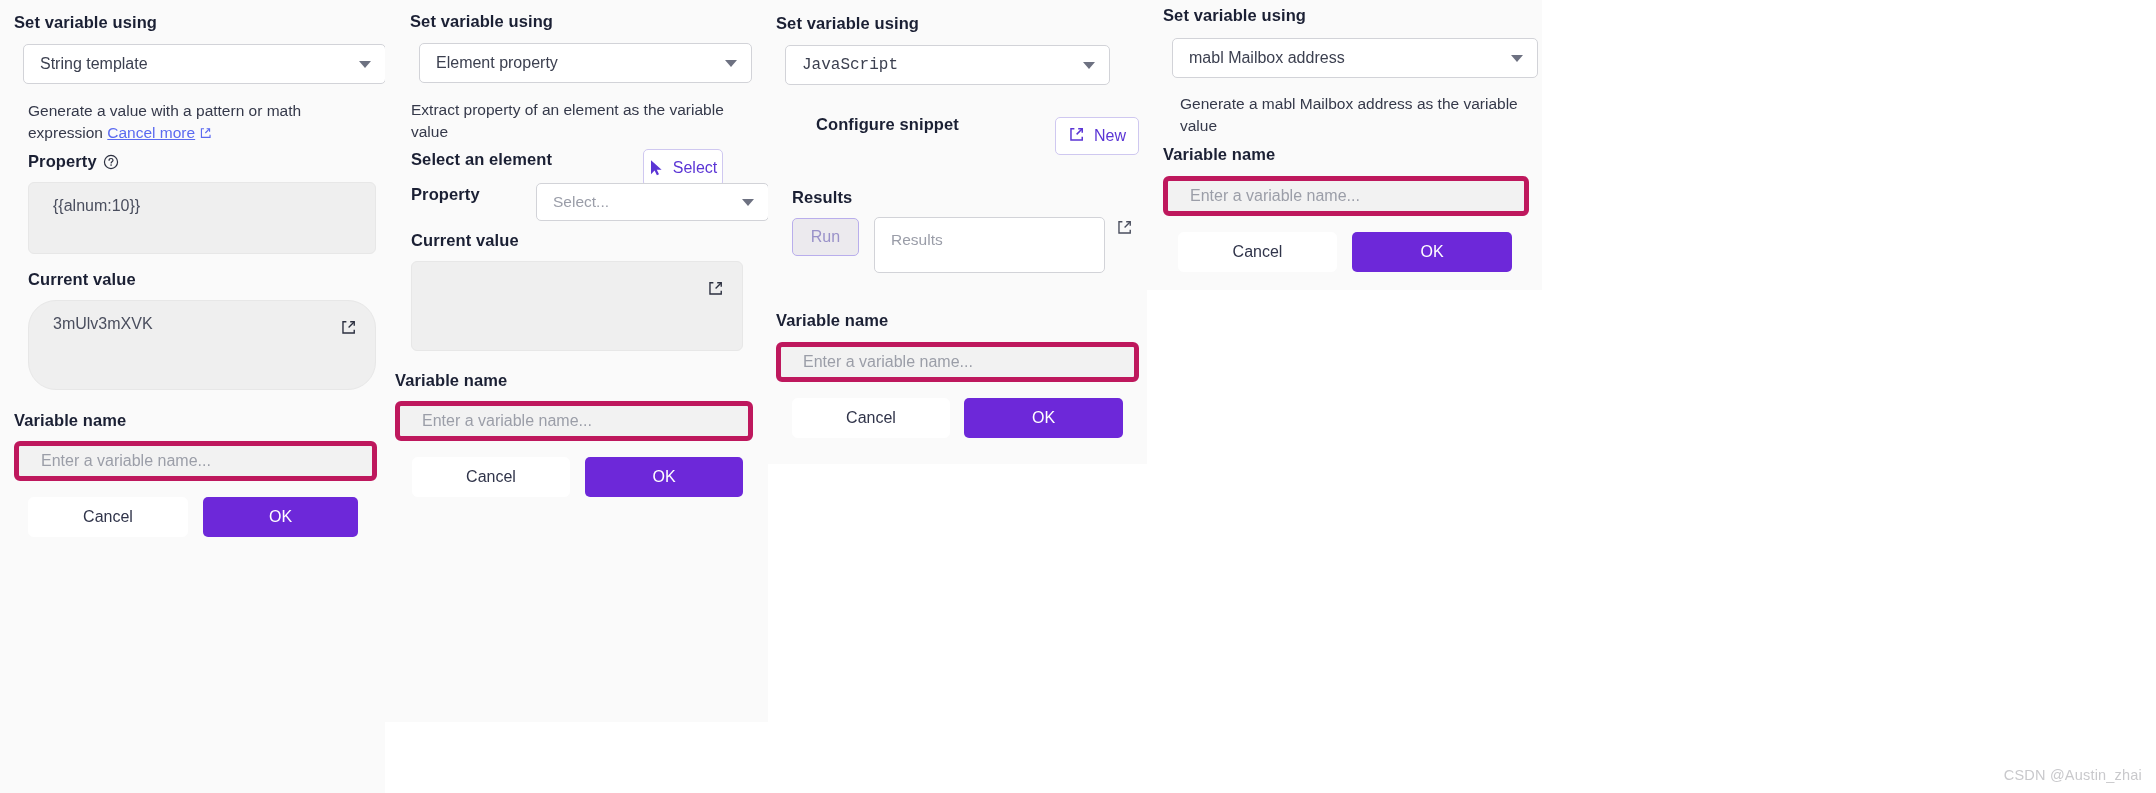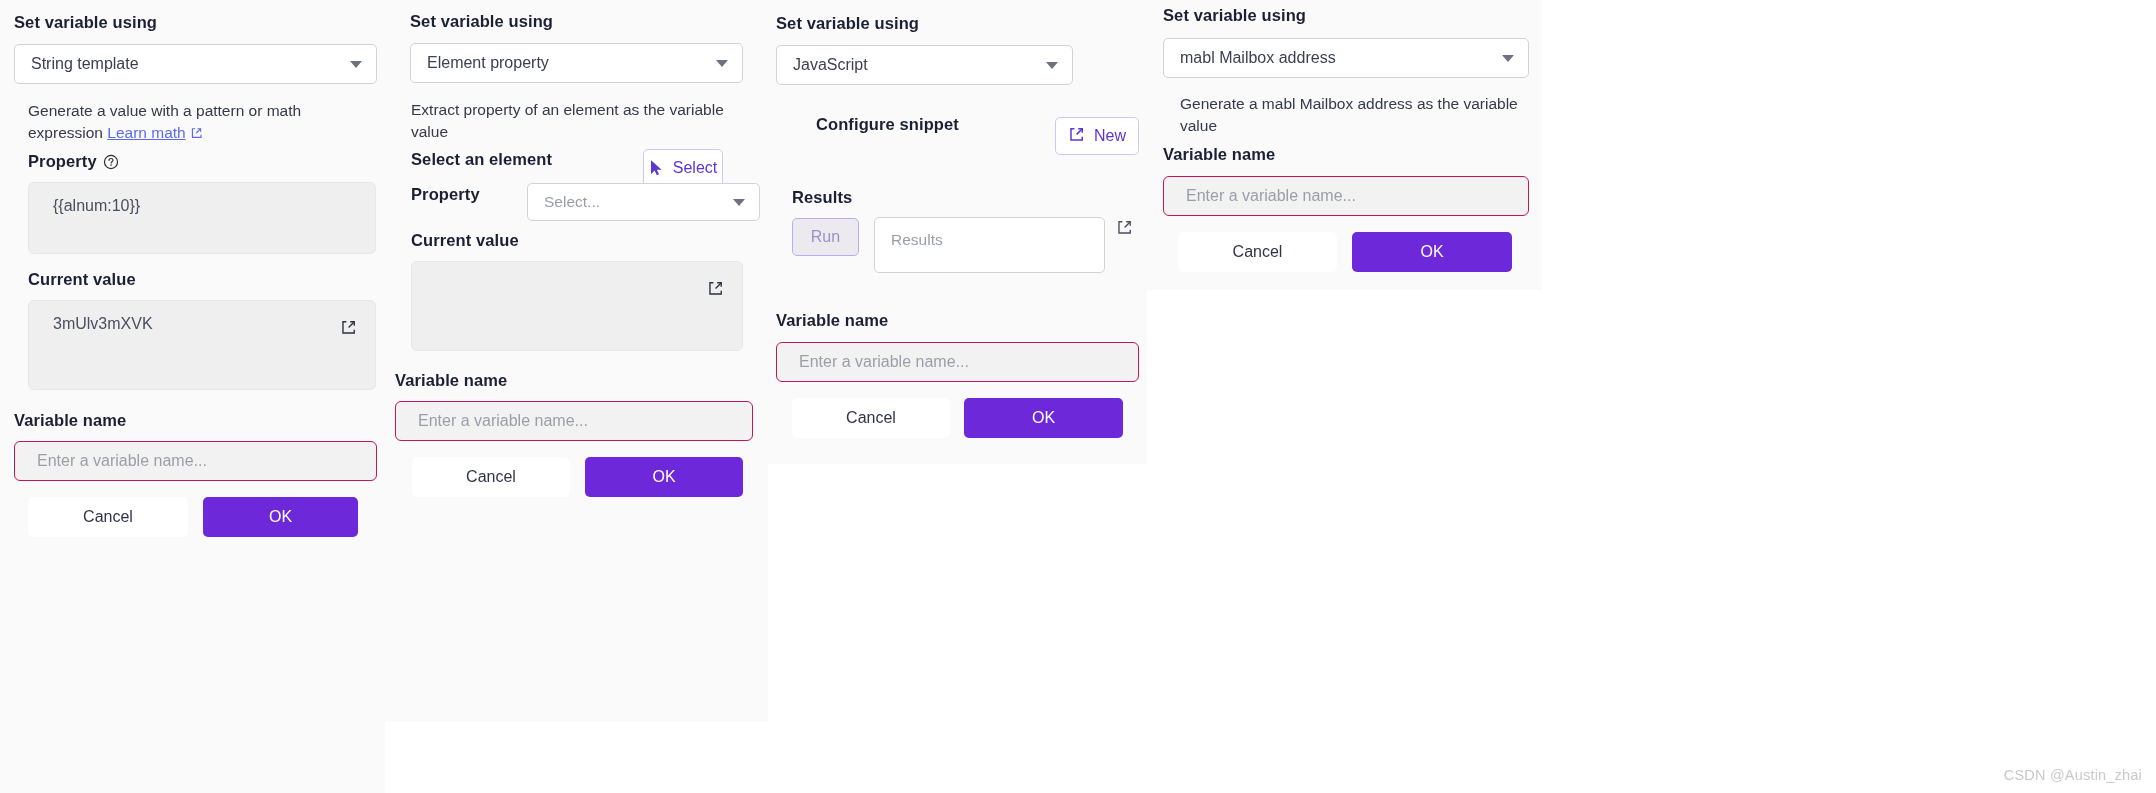--- a/index.html
+++ b/index.html
@@ -54,20 +54,21 @@
     border-radius: 5px;
     height: 40px;
     display: flex;
     align-items: center;
     padding: 0 26px 0 16px;
     font-size: 16px;
     color: #3c4050;
     cursor: pointer;
     white-space: nowrap;
     overflow: hidden;
+    margin-left: 9px;
   }
   .select-box.small {
     height: 38px;
     font-size: 15.5px;
   }
   .select-box .placeholder { color: #9a9da8; }
   .caret {
     position: absolute;
     right: 14px; top: 50%;
     margin-top: -3px;
@@ -84,21 +85,21 @@
     border: 1px solid #e7e7e7;
     border-radius: 6px;
     font-size: 16px;
     color: #4a4e5e;
     padding: 14px 44px 14px 24px;
     overflow: hidden;
   }
   .input-box {
     position: relative;
     background: #f2f2f2;
-    border: 1px solid #be185d;
+    border: 5px solid #be185d;
     border-radius: 6px;
     height: 40px;
     display: flex;
     align-items: center;
     padding: 0 16px 0 22px;
     font-size: 16px;
     color: #9b9ea8;
     cursor: text;
   }
   .outline-box {
@@ -205,21 +206,21 @@
 
       <div class="abs field-label" style="left:14px; top:13px;">Set variable using</div>
 
       <div class="abs select-box" style="left:14px; top:44px; width:363px;">
         <span>String template</span>
         <span class="caret"></span>
       </div>
 
       <div class="abs helper-text" style="left:28px; top:100px; width:310px;">
         <span>Generate a value with a pattern or math expression</span>
-        <span class="link"><span>Learn math</span><span class="extglyph"><svg width="13" height="13" viewBox="0 0 16 16">
+        <span class="link"><span>Cancel more</span><span class="extglyph"><svg width="13" height="13" viewBox="0 0 16 16">
                 <path d="M6.2 2.2h-3.2v10.6h10.6v-3.2" fill="none" stroke="#5b6af0" stroke-width="1.4"></path>
                 <path d="M9.4 2.2h3.6v3.6" fill="none" stroke="#5b6af0" stroke-width="1.4"></path>
                 <path d="M12.8 2.4l-5 5" fill="none" stroke="#5b6af0" stroke-width="1.4"></path>
               </svg></span></span>
       </div>
 
       <div class="abs row" style="left:28px; top:152px;">
         <span class="field-label">Property</span>
         <span class="help-ico"><svg width="16" height="16" viewBox="0 0 20 20">
               <circle cx="10" cy="10" r="8.2" fill="none" stroke="#2c3040" stroke-width="1.5"></circle>
@@ -227,21 +228,21 @@
               <circle cx="10.1" cy="13.9" r="1" fill="#2c3040"></circle>
             </svg></span>
       </div>
 
       <div class="abs readonly-box" style="left:28px; top:182px; width:348px; height:72px;">
         <span>{{alnum:10}}</span>
       </div>
 
       <div class="abs field-label" style="left:28px; top:270px;">Current value</div>
 
-      <div class="abs readonly-box" style="left:28px; top:300px; width:348px; height:90px;">
+      <div class="abs readonly-box" style="left:28px; top:300px; width:348px; height:90px;border-radius:28px;">
         <span>3mUlv3mXVK</span>
         <span class="extlink" style="right:18px; top:18px;">
             <svg width="17" height="17" viewBox="0 0 16 16">
               <path d="M6 2.6H2.8v10.6h10.6V10" fill="none" stroke="#2c3040" stroke-width="1.3"></path>
               <path d="M9.6 2.6h3.8v3.8" fill="none" stroke="#2c3040" stroke-width="1.3"></path>
               <path d="M13.2 2.8l-5.1 5.1" fill="none" stroke="#2c3040" stroke-width="1.3"></path>
             </svg>
           </span>
       </div>
 
@@ -314,21 +315,21 @@
         <span>OK</span>
       </div>
     </div>
   </section>
 
   <section class="panel" id="panel-js">
     <div class="panel-inner">
 
       <div class="abs field-label" style="left:8px; top:14px;">Set variable using</div>
 
-      <div class="abs select-box" style="left:8px; top:45px; width:297px;">
+      <div class="abs select-box" style="left:8px; top:45px; width:325px;font-family:Liberation Mono, monospace;">
         <span>JavaScript</span>
         <span class="caret"></span>
       </div>
 
       <div class="abs field-label" style="left:24px; top:115px;margin-left:24px;">Configure snippet</div>
 
       <div class="abs btn btn-outline" style="left:287px; top:117px; width:84px;">
         <span><svg width="17" height="17" viewBox="0 0 16 16">
               <path d="M6 2.6H2.8v10.6h10.6V10" fill="none" stroke="#5b35d5" stroke-width="1.4"></path>
               <path d="M9.6 2.6h3.8v3.8" fill="none" stroke="#5b35d5" stroke-width="1.4"></path>

